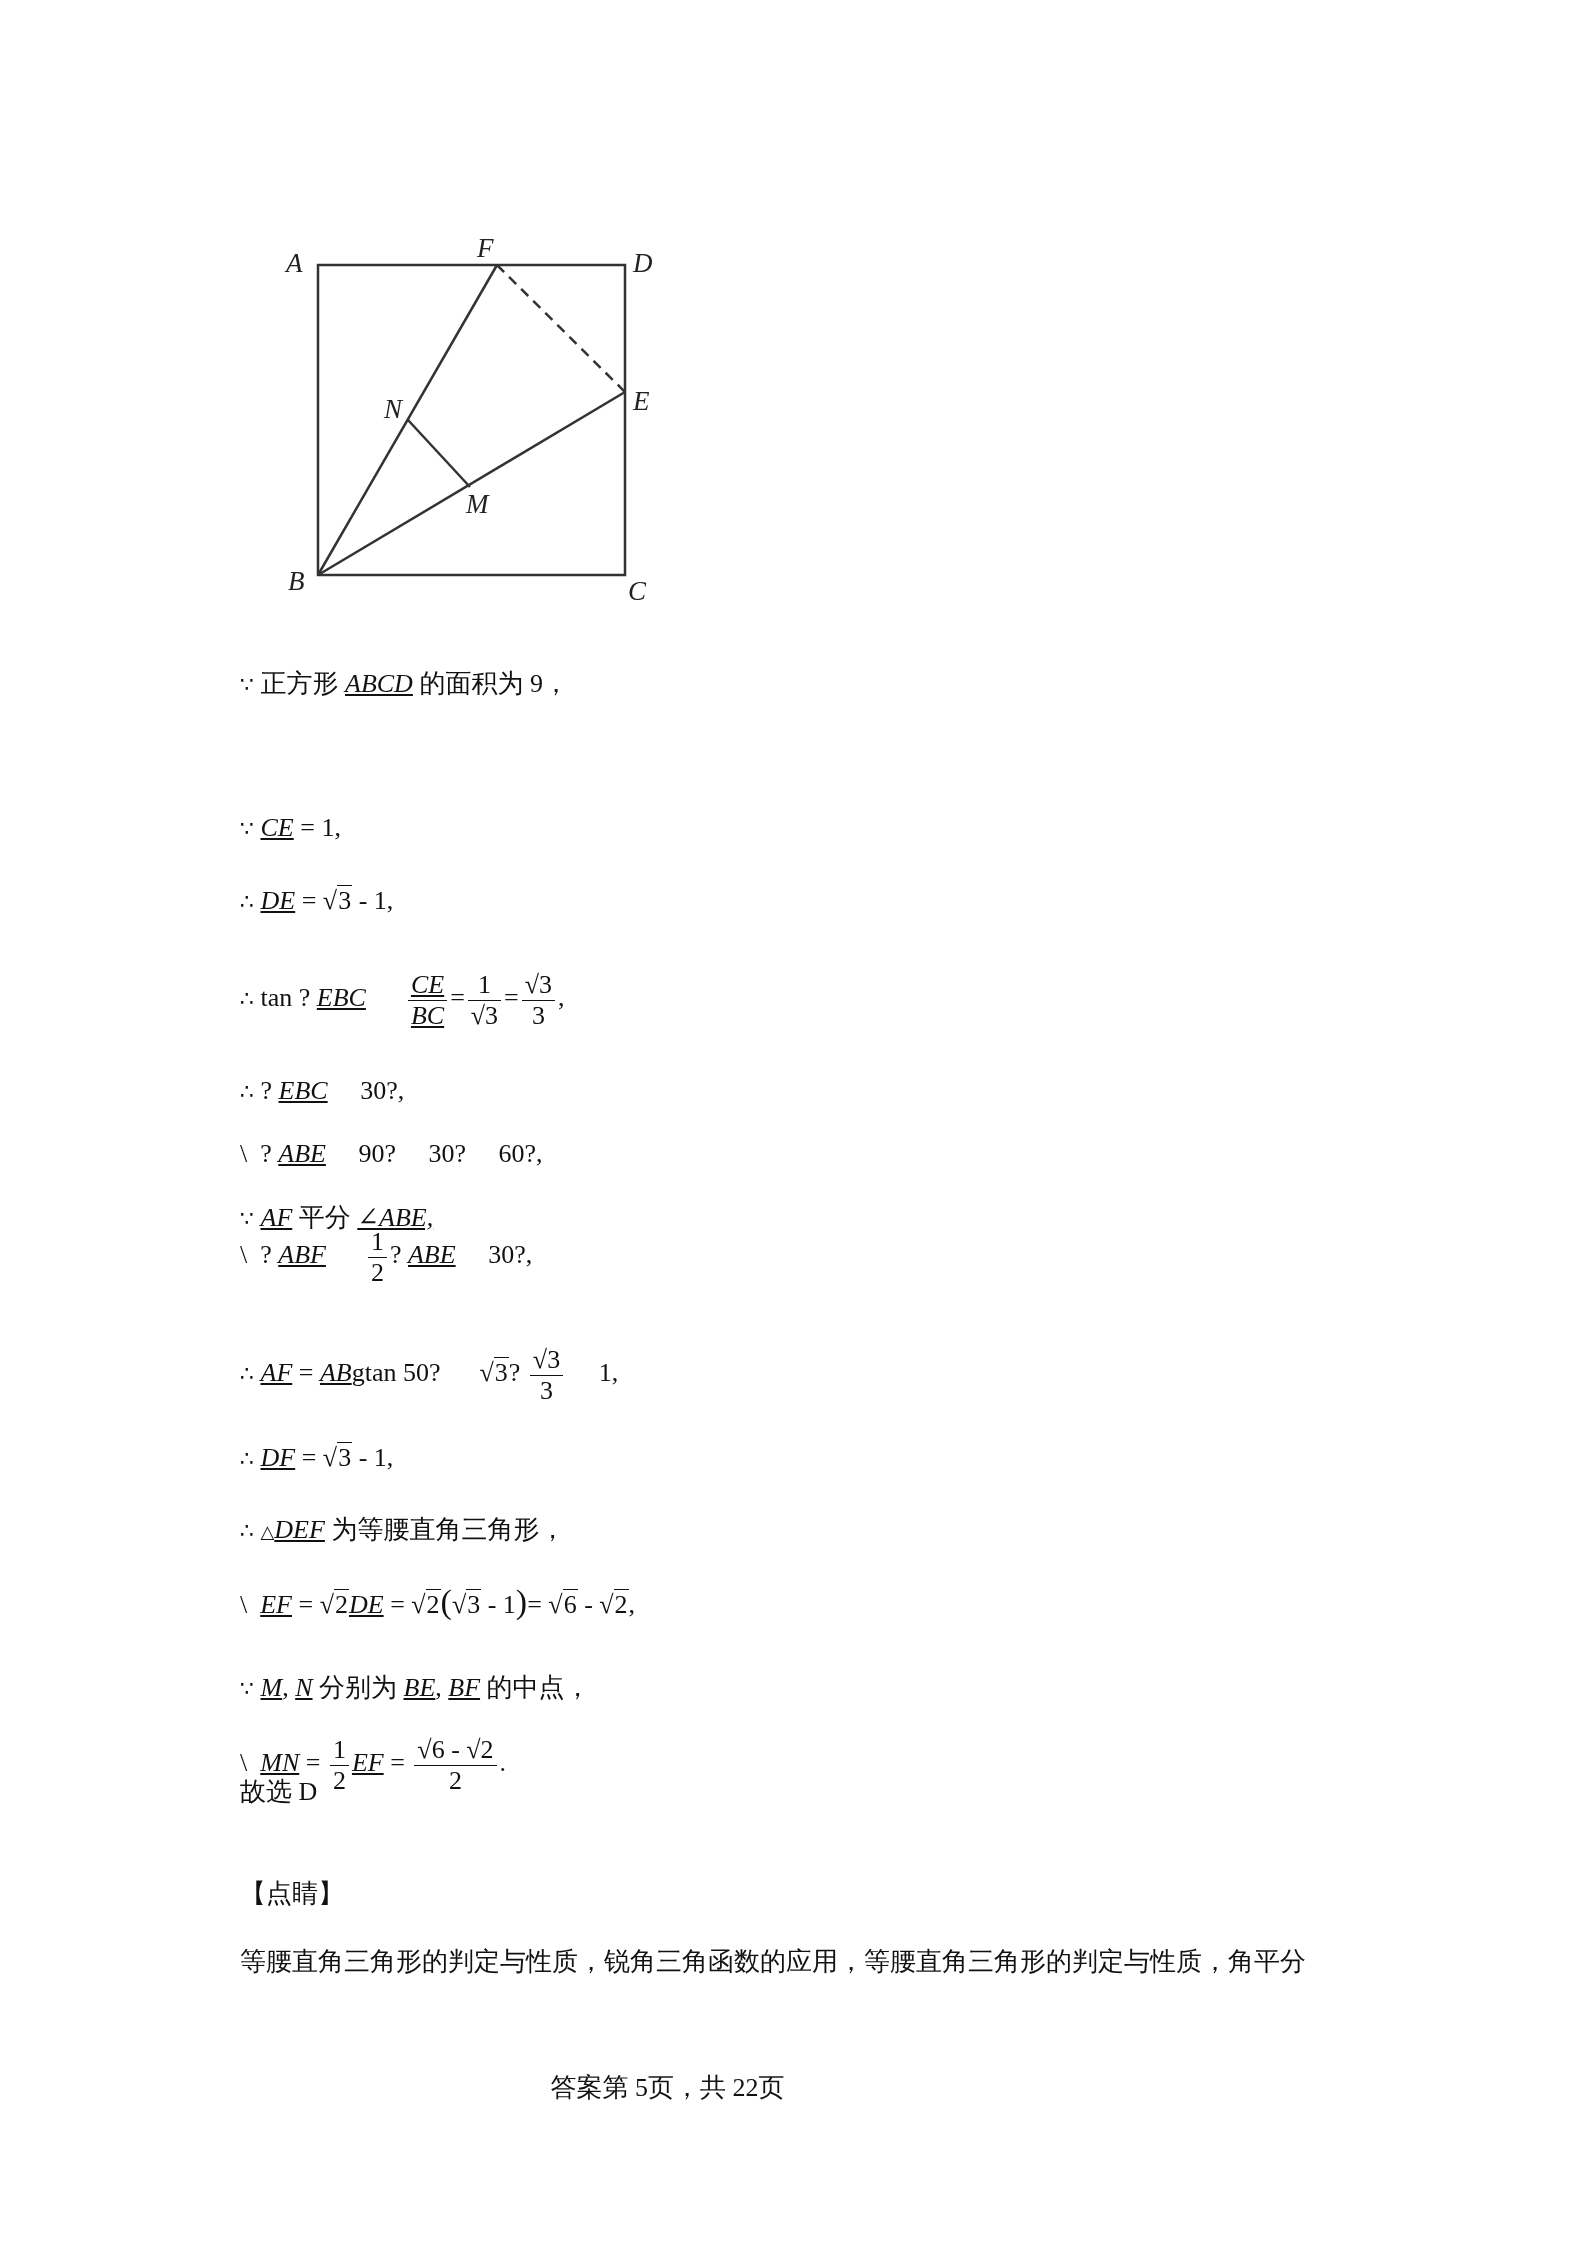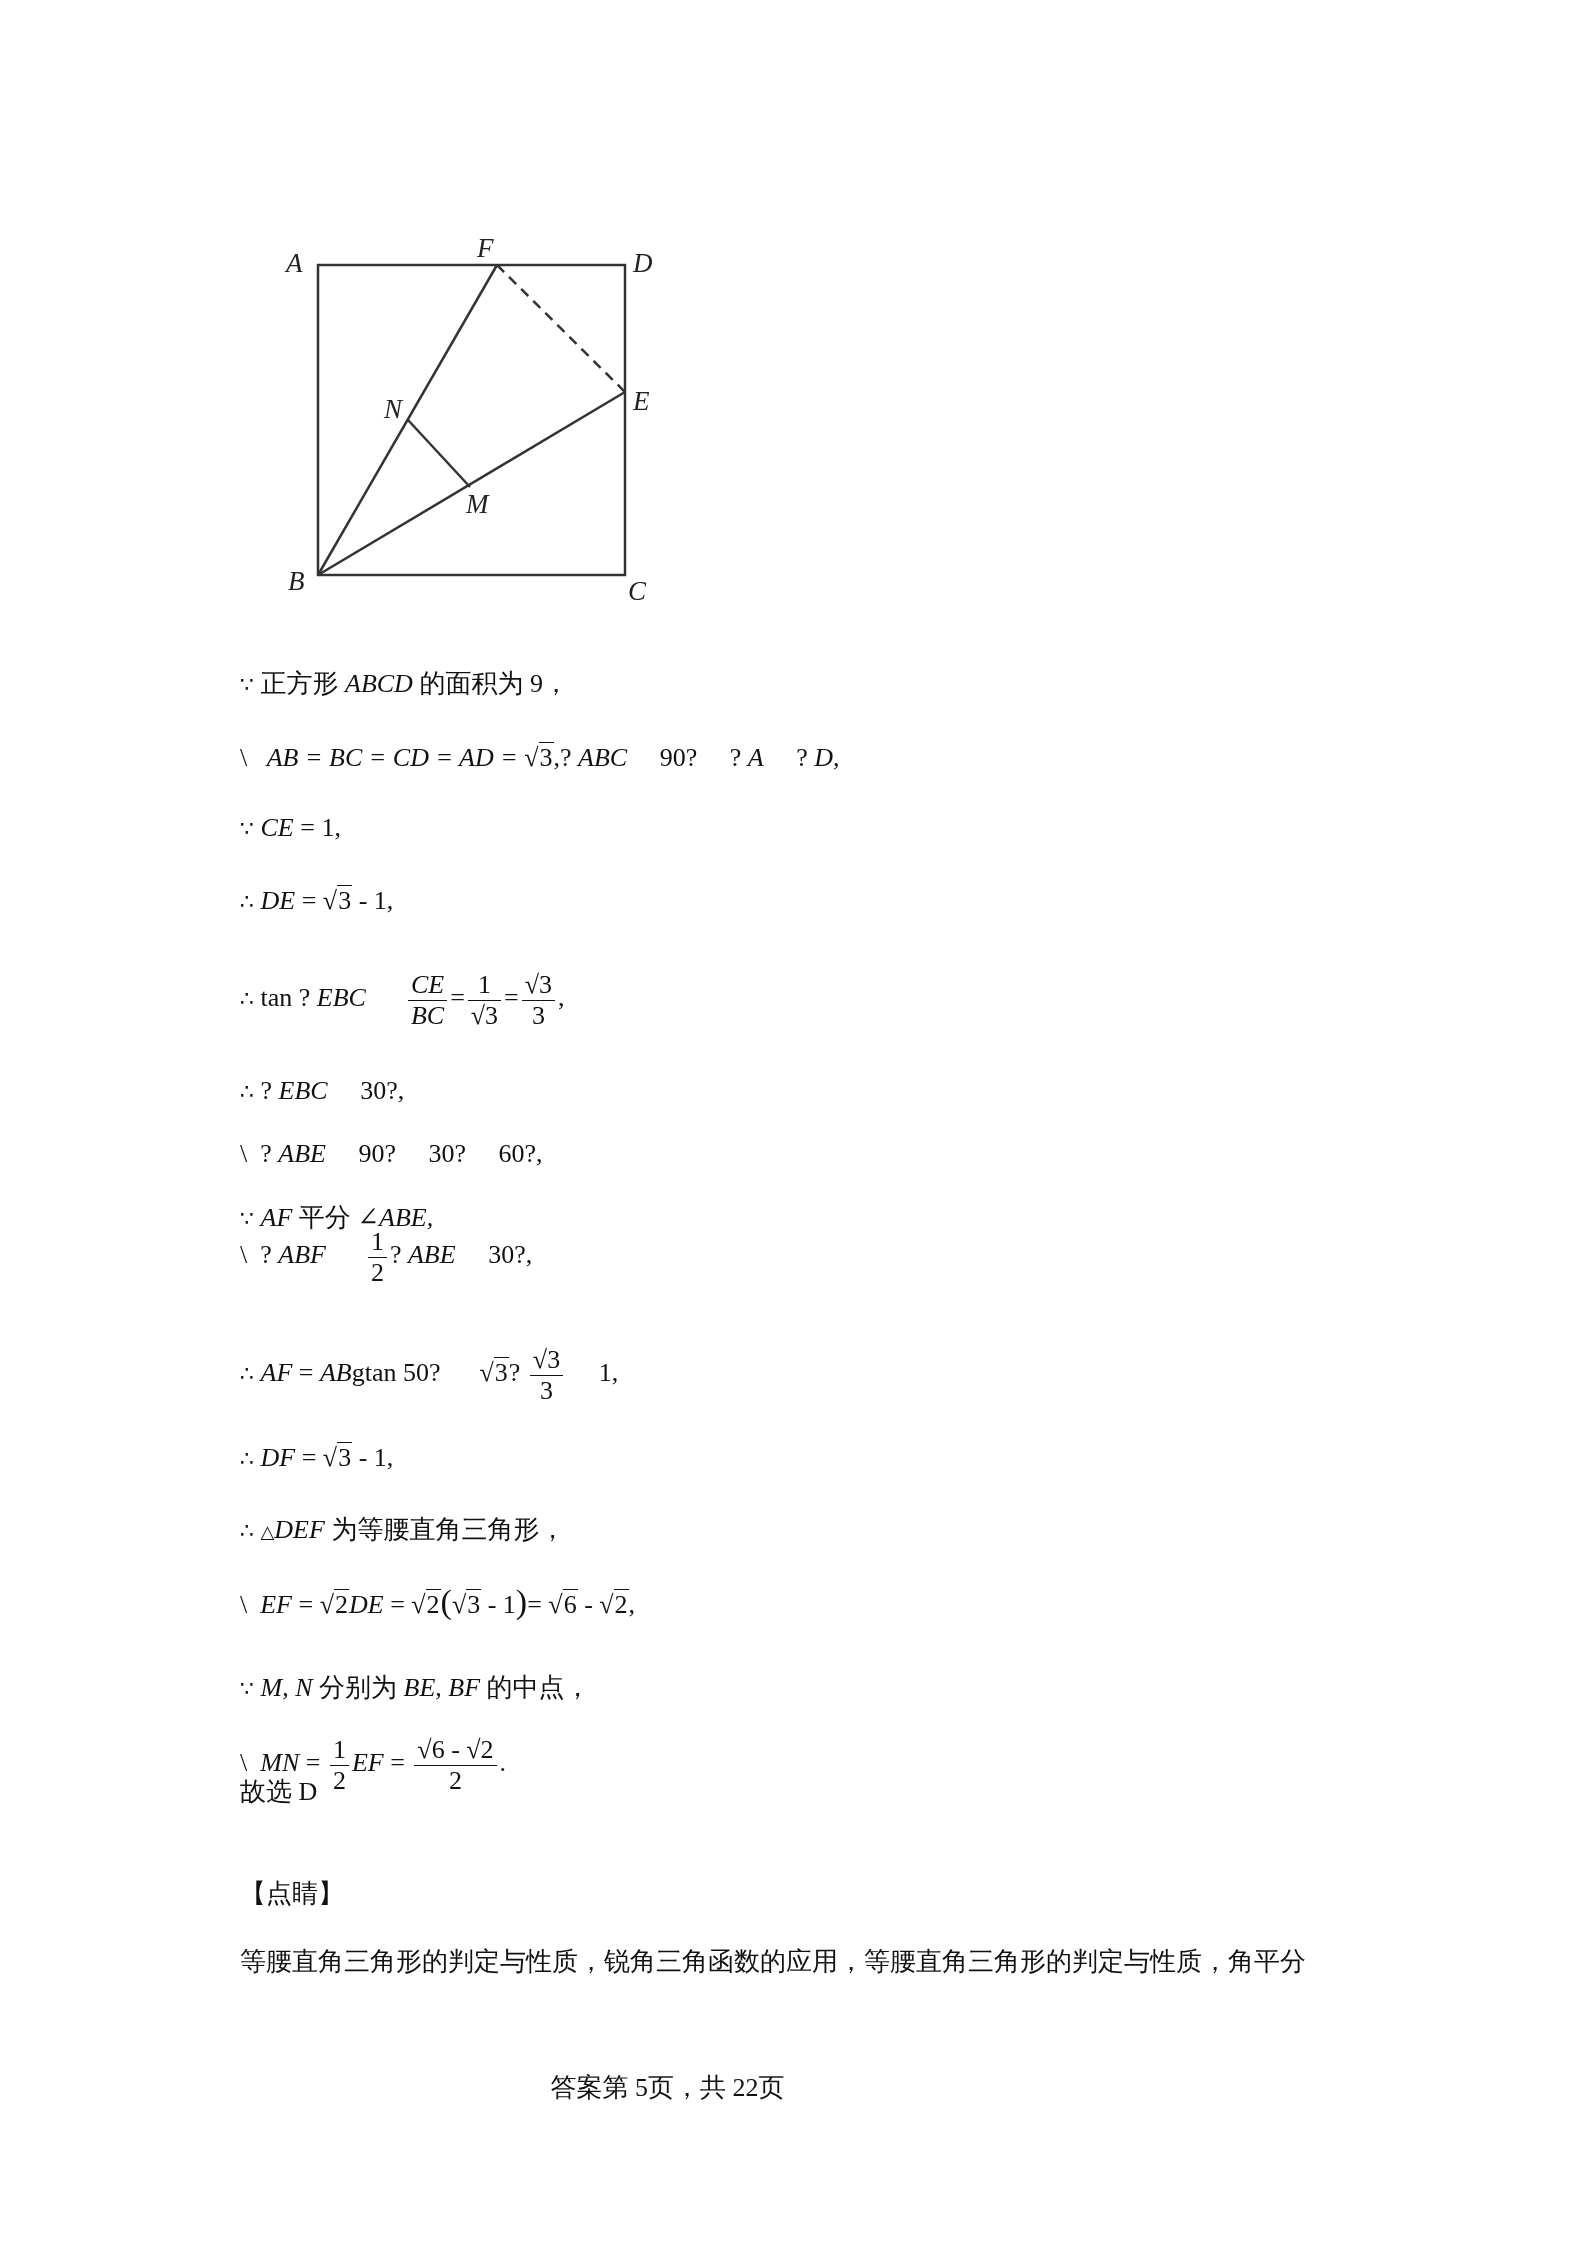--- a/index.html
+++ b/index.html
@@ -1,21 +1,21 @@
 <!DOCTYPE html>
 <html><head>
 <meta charset="utf-8">
 <style>
   html, body { margin:0; padding:0; background:#ffffff; }
   body { width:1587px; height:2245px; position:relative; overflow:hidden;
          font-family:"Liberation Serif","DejaVu Serif",serif; color:#111; }
   .page { position:absolute; left:0; top:0; width:1587px; height:2245px; }
   #figure { position:absolute; left:270px; top:225px; width:420px; height:400px; }
   .line { position:absolute; left:240px; font-size:26px; line-height:32px; white-space:nowrap; }
-  .it { font-style:italic; }
+  .it { font-style:italic;text-decoration:underline; }
   .sym { font-family:"DejaVu Sans",sans-serif; font-size:22px; }
   .frac { display:inline-block; vertical-align:middle; text-align:center; margin:0 3px; }
   .frac > span { display:block; line-height:30px; padding:0 3px; }
   .frac .num { border-bottom:1.5px solid #111; }
   .sqrt { display:inline-block; }
   .sqrt .rad { border-top:1.5px solid #111; padding:0 1px; }
   .gap { display:inline-block; width:26px; }
   .para { position:absolute; left:240px; width:1120px; font-size:26px; line-height:32px; }
   .footer { position:absolute; top:2070px; left:0; width:1335px; text-align:center; font-size:26px; }
 </style>
@@ -44,31 +44,20 @@
     </g>
   </svg>
 
   <div class="line" style="top:668px">
     <span class="sym">∵</span>
     <span>正方形</span>
     <span class="it">ABCD</span>
     <span>的面积为 9，</span>
   </div>
 
-  <div class="line" style="top:742px">
-    <span>\</span>&nbsp;&nbsp;
-    <span class="it">AB = BC = CD = AD =</span>
-    <span class="sqrt">√<span class="rad">3</span></span><span>,?</span>
-    <span class="it">ABC</span>
-    <span class="gap"></span><span>90?</span>
-    <span class="gap"></span><span>?</span>
-    <span class="it">A</span>
-    <span class="gap"></span><span>?</span>
-    <span class="it">D,</span>
-  </div>
 
   <div class="line" style="top:812px">
     <span class="sym">∵</span>
     <span class="it">CE</span>
     <span>= 1,</span>
   </div>
 
   <div class="line" style="top:885px">
     <span class="sym">∴</span>
     <span class="it">DE</span>

